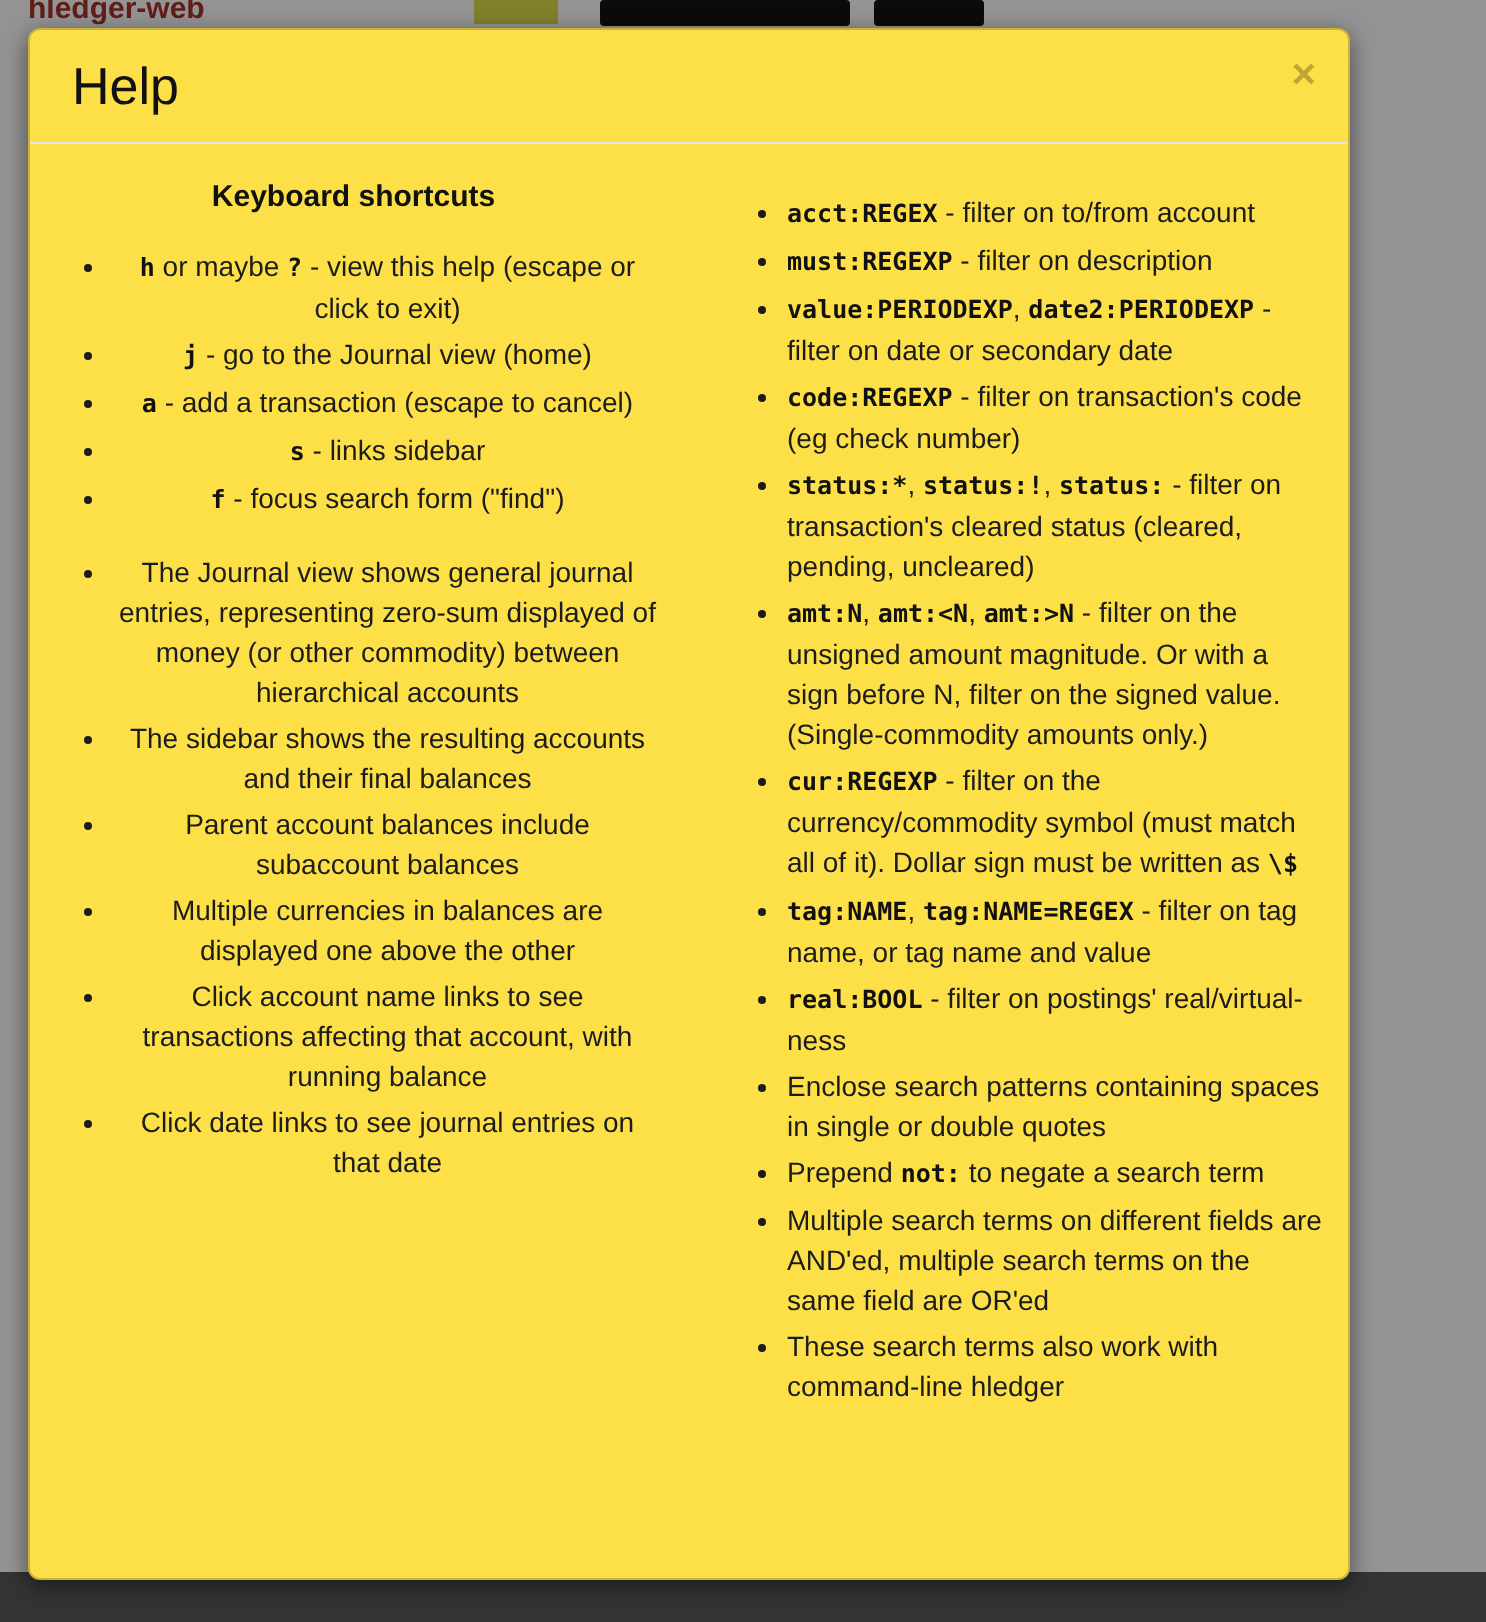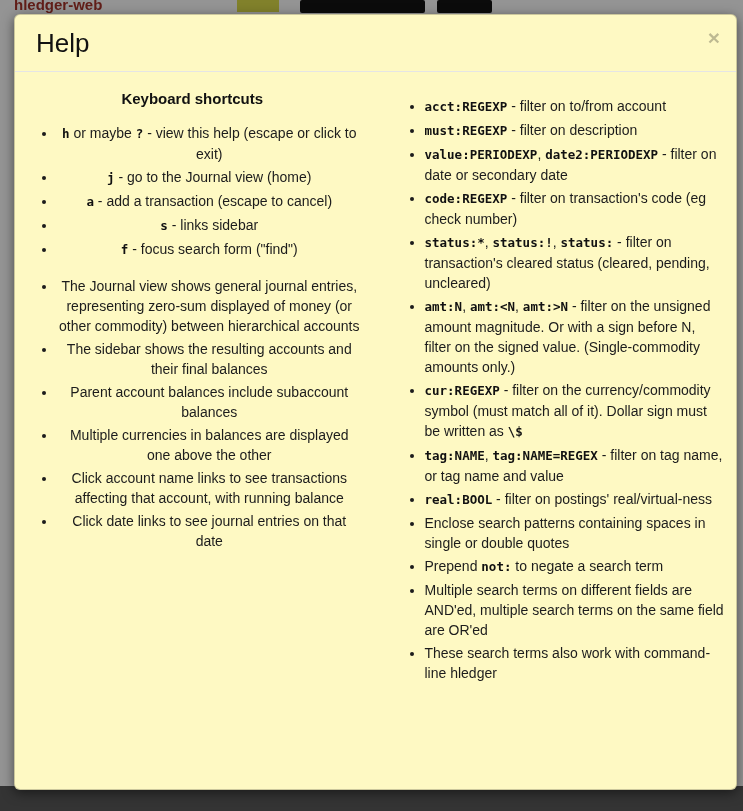--- a/index.html
+++ b/index.html
@@ -21,22 +21,22 @@
   .hl-box { position: absolute; left: 237px; top: 0; width: 42px; height: 12px; background: #dede4a; }
   .ph { position: absolute; top: 0; height: 13px; background: #141414; border-radius: 2px; }
   .ph1 { left: 300px; width: 125px; }
   .ph2 { left: 437px; width: 55px; }
   .footerdark { position: absolute; left: 0; right: 0; top: 786px; bottom: 0; background: #5a5a5a; }
 
   .backdrop { position: absolute; inset: 0; background: rgba(0,0,0,0.42); }
 
   
   .modal-box {
-    position: absolute; left: 14px; top: 14px; width: 723px; height: 776px;
-    background: #fef9c3; border: 1px solid rgba(0,0,0,0.2); border-radius: 6px;
+    position: absolute; left: 14px; top: 14px; width: 661px; height: 776px;
+    background: #fde047; border: 1px solid rgba(0,0,0,0.2); border-radius: 6px;
     box-shadow: 0 3px 12px rgba(0,0,0,0.5);
     overflow: hidden;
   }
   .modal-header { position: relative; padding: 14px 21px 12px; border-bottom: 1px solid #e5e5e5; }
   .modal-title { font-size: 26px; font-weight: 400; color: #111; line-height: 1.15; }
   .close-x {
     position: absolute; right: 16px; top: 12px;
     font-size: 21px; font-weight: bold; color: #000; opacity: 0.25;
     cursor: pointer; line-height: 1;
   }
@@ -87,21 +87,21 @@
           <li><span>The Journal view shows general journal entries, representing zero-sum displayed of money (or other commodity) between hierarchical accounts</span></li>
           <li><span>The sidebar shows the resulting accounts and their final balances</span></li>
           <li><span>Parent account balances include subaccount balances</span></li>
           <li><span>Multiple currencies in balances are displayed one above the other</span></li>
           <li><span>Click account name links to see transactions affecting that account, with running balance</span></li>
           <li><span>Click date links to see journal entries on that date</span></li>
         </ul>
     </div>
     <div class="col col-right">
       <ul class="help-list">
-          <li><code>acct:REGEXP</code><span> - filter on to/from account</span></li>
+          <li><code>acct:REGEX</code><span> - filter on to/from account</span></li>
           <li><code>must:REGEXP</code><span> - filter on description</span></li>
           <li><code>value:PERIODEXP</code><span>, </span><code>date2:PERIODEXP</code><span> - filter on date or secondary date</span></li>
           <li><code>code:REGEXP</code><span> - filter on transaction's code (eg check number)</span></li>
           <li><code>status:*</code><span>, </span><code>status:!</code><span>, </span><code>status:</code><span> - filter on transaction's cleared status (cleared, pending, uncleared)</span></li>
           <li><code>amt:N</code><span>, </span><code>amt:&lt;N</code><span>, </span><code>amt:&gt;N</code><span> - filter on the unsigned amount magnitude. Or with a sign before N, filter on the signed value. (Single-commodity amounts only.)</span></li>
           <li><code>cur:REGEXP</code><span> - filter on the currency/commodity symbol (must match all of it). Dollar sign must be written as </span><code>\$</code></li>
           <li><code>tag:NAME</code><span>, </span><code>tag:NAME=REGEX</code><span> - filter on tag name, or tag name and value</span></li>
           <li><code>real:BOOL</code><span> - filter on postings' real/virtual-ness</span></li>
           <li><span>Enclose search patterns containing spaces in single or double quotes</span></li>
           <li><span>Prepend </span><code>not:</code><span> to negate a search term</span></li>

